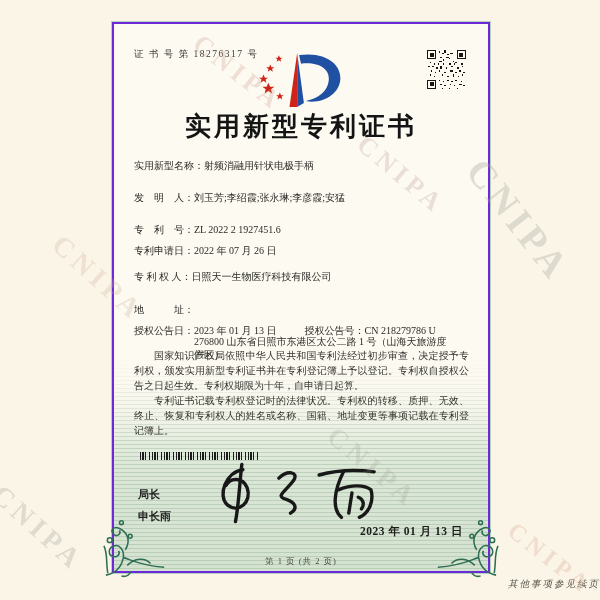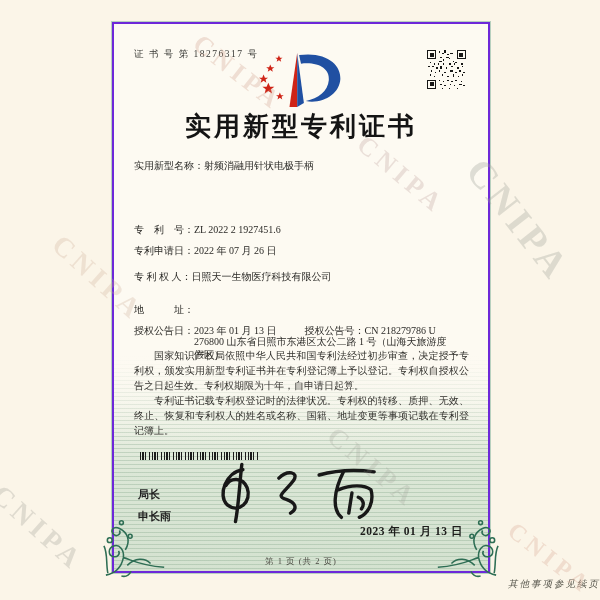--- a/index.html
+++ b/index.html
@@ -167,20 +167,21 @@
         <rect x="2" y="2" width="3" height="3"></rect>
           <rect x="24" y="2" width="3" height="3"></rect>
           <rect x="2" y="24" width="3" height="3"></rect>
       </g>
     </svg>
   </div>
 
   <div class="layer title">实用新型专利证书</div>
 
   <div class="layer row r0"><span class="lab">实用新型名称：</span><span class="val">射频消融用针状电极手柄</span></div>
+  <div class="layer row r1"><span class="lab">发　明　人：</span><span class="val">刘玉芳;李绍霞;张永琳;李彦霞;安猛</span></div>
   <div class="layer row r2"><span class="lab">专　利　号：</span><span class="val">ZL 2022 2 1927451.6</span></div>
   <div class="layer row r3"><span class="lab">专利申请日：</span><span class="val">2022 年 07 月 26 日</span></div>
   <div class="layer row r4"><span class="lab">专 利 权 人：</span><span class="val">日照天一生物医疗科技有限公司</span></div>
   <div class="layer row r5">
       <span class="lab">地　　　址：</span>
       <span class="val">276800 山东省日照市东港区太公二路 1 号（山海天旅游度假区）</span>
     </div>
   <div class="layer row r6">
     <span><span class="lab">授权公告日：</span><span>2023 年 01 月 13 日</span></span>
     <span class="pair2"><span class="lab">授权公告号：</span><span>CN 218279786 U</span></span>

